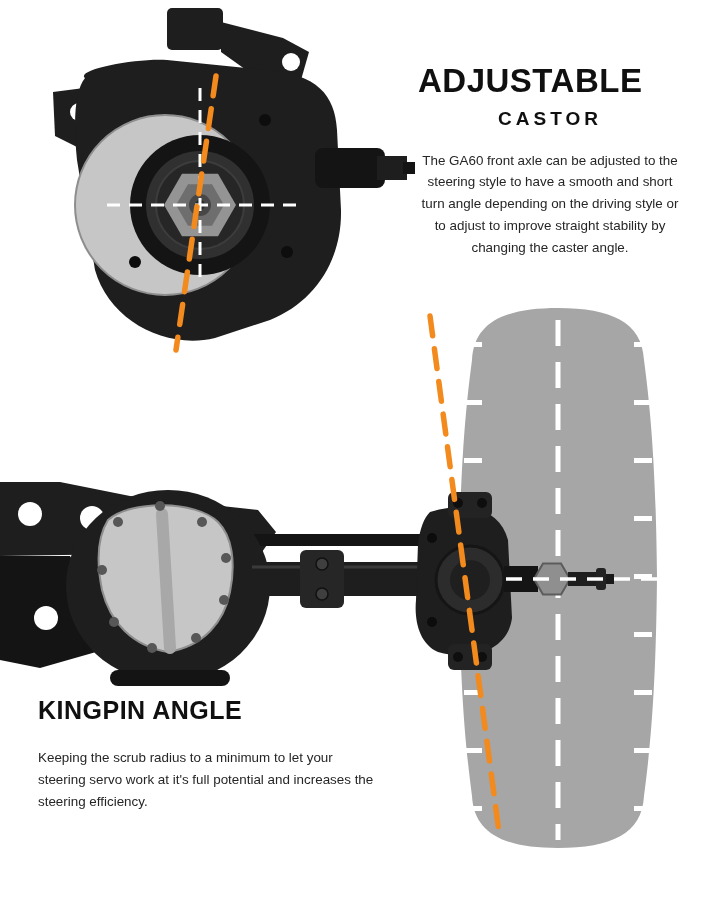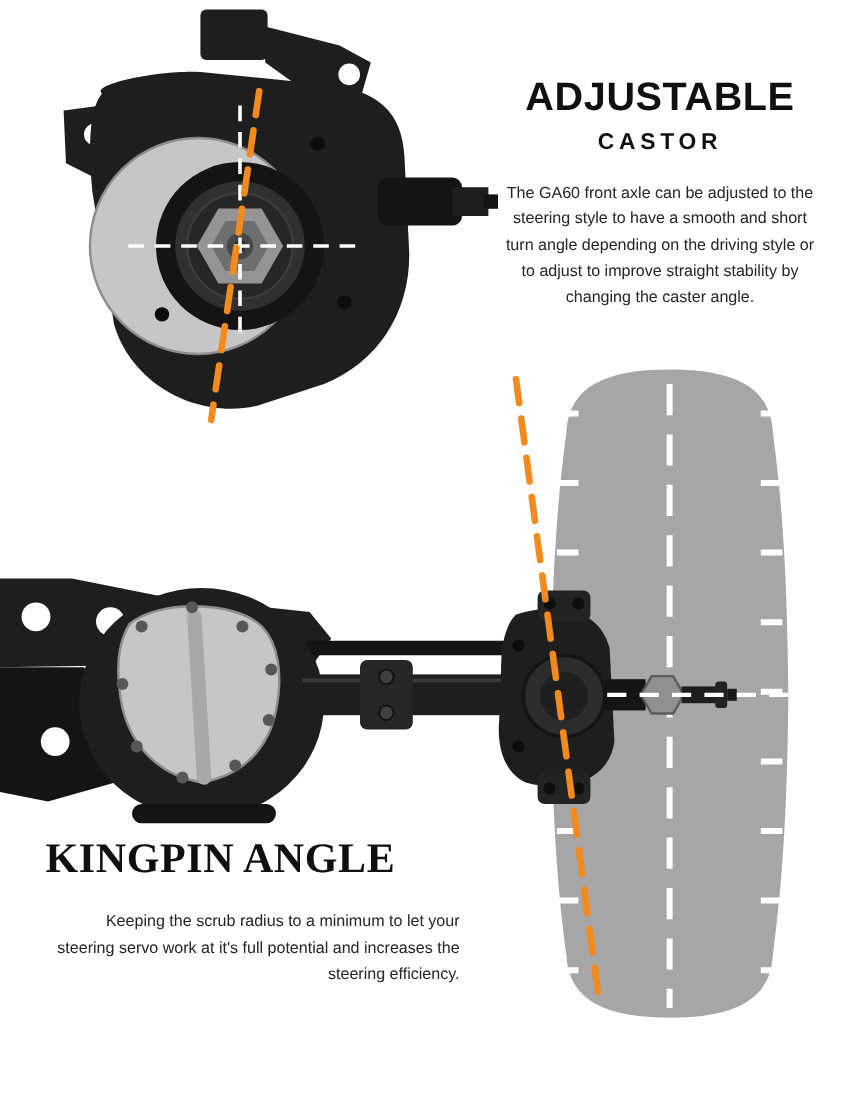--- a/index.html
+++ b/index.html
@@ -14,27 +14,27 @@
   }
   *{box-sizing:border-box;margin:0;padding:0}
   html,body{background:#fff;}
   body{font-family:"Liberation Sans","DejaVu Sans",sans-serif;}
   .canvas{position:relative;width:720px;height:912px;background:#fff;overflow:hidden;margin:0 auto;}
   .fig{position:absolute;display:block;}
   .fig-knuckle{left:15px;top:0;}
   .fig-axle{left:0;top:300px;}
 
   .castor-block{position:absolute;left:418px;top:64px;width:264px;}
-  .castor-block h1{font-size:33px;font-weight:bold;letter-spacing:.5px;color:var(--heading-text);text-align:center;line-height:1.05;}
+  .castor-block h1{font-size:33px;font-weight:bold;letter-spacing:.5px;color:var(--heading-text);line-height:1.05;}
   .castor-block h2{font-size:19px;font-weight:bold;letter-spacing:4px;color:var(--heading-text);text-align:center;margin-top:9px;}
   .castor-block p{margin-top:20px;font-size:13.4px;line-height:1.63;color:var(--body-text);text-align:center;}
 
   .kingpin-block{position:absolute;left:38px;top:698px;width:370px;}
-  .kingpin-block h1{font-size:35px;font-weight:bold;letter-spacing:.5px;color:var(--heading-text);line-height:1;font-family:Liberation Serif, serif;}
-  .kingpin-block p{margin-top:24px;font-size:13.4px;line-height:1.63;color:var(--body-text);width:345px;text-align:right;}
+  .kingpin-block h1{font-size:25px;font-weight:bold;letter-spacing:.5px;color:var(--heading-text);line-height:1;}
+  .kingpin-block p{margin-top:24px;font-size:13.4px;line-height:1.63;color:var(--body-text);width:345px;}
 
   .tire{fill:var(--tire-gray);}
   .dark{fill:var(--part-dark);}
   .black{fill:var(--part-black);}
   .silver{fill:var(--silver);stroke:#8E8E8E;stroke-width:2;}
   .hole{fill:#FFFFFF;}
   .guide{stroke:var(--guide-white);fill:none;}
   .orange-line{stroke:var(--accent-orange);fill:none;stroke-linecap:round;}
 </style>
 </head>

